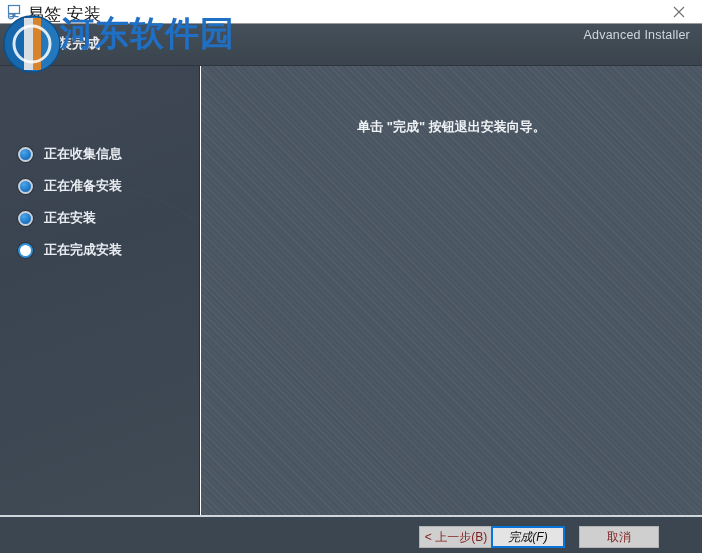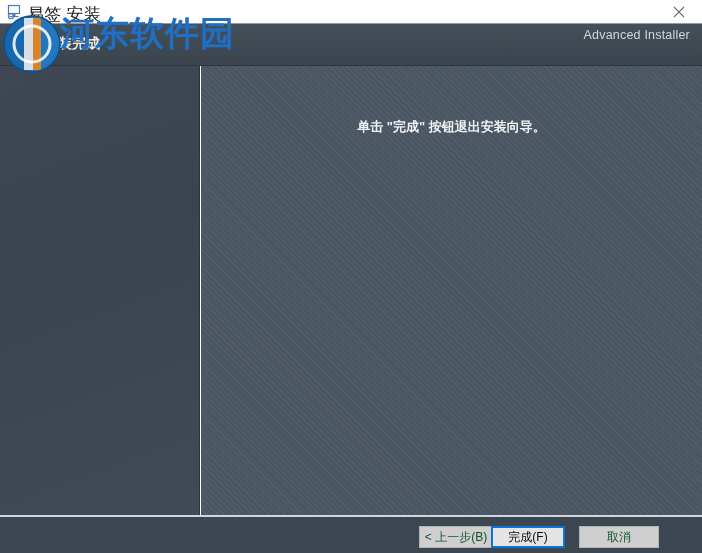--- a/index.html
+++ b/index.html
@@ -206,29 +206,30 @@
     font-size: 12px;
     font-family: "Liberation Sans", "DejaVu Sans", sans-serif;
     line-height: 20px;
     text-align: center;
     box-sizing: border-box;
     white-space: nowrap;
     cursor: default;
   }
   .wiz-button.disabled {
     background: #cfcfcf;
-    color: #14532d;
+    color: #7f1d1d;
     border: 1px solid #b4b4b4;
   }
   .wiz-button.focused {
     background: #e4e4e4;
     color: #111111;
     border: 2px solid #0a74d8;
     line-height: 18px;
     font-weight: normal;
+    font-style: italic;
   }
   #btn-back  { left: 419px; width: 74px; }
   #btn-finish{ left: 491px; width: 74px; }
   #btn-cancel{ left: 579px; width: 80px; }
 
   
   #watermark {
     position: absolute;
     left: 0; top: 0;
     width: 702px;
@@ -290,20 +291,43 @@
     <span id="header-title">易签 安装完成</span>
     <span id="header-brand">Advanced Installer</span>
   </div>
 
   <div id="body-region">
 
     <div id="sidebar">
       <div id="sidebar-swoosh"></div>
       <div id="sidebar-swoosh2"></div>
 
+      <div id="steps">
+
+        <div class="step">
+          <span class="bullet done"></span>
+          <span class="step-label">正在收集信息</span>
+        </div>
+
+        <div class="step">
+          <span class="bullet done"></span>
+          <span class="step-label">正在准备安装</span>
+        </div>
+
+        <div class="step">
+          <span class="bullet done"></span>
+          <span class="step-label">正在安装</span>
+        </div>
+
+        <div class="step">
+          <span class="bullet current"></span>
+          <span class="step-label">正在完成安装</span>
+        </div>
+
+      </div>
     </div>
 
     <div id="main-panel">
       <div id="main-message">单击 "完成" 按钮退出安装向导。</div>
     </div>
 
   </div>
 
   <div id="footer">
     <div id="btn-back" class="wiz-button disabled">&lt; 上一步(B)</div>

